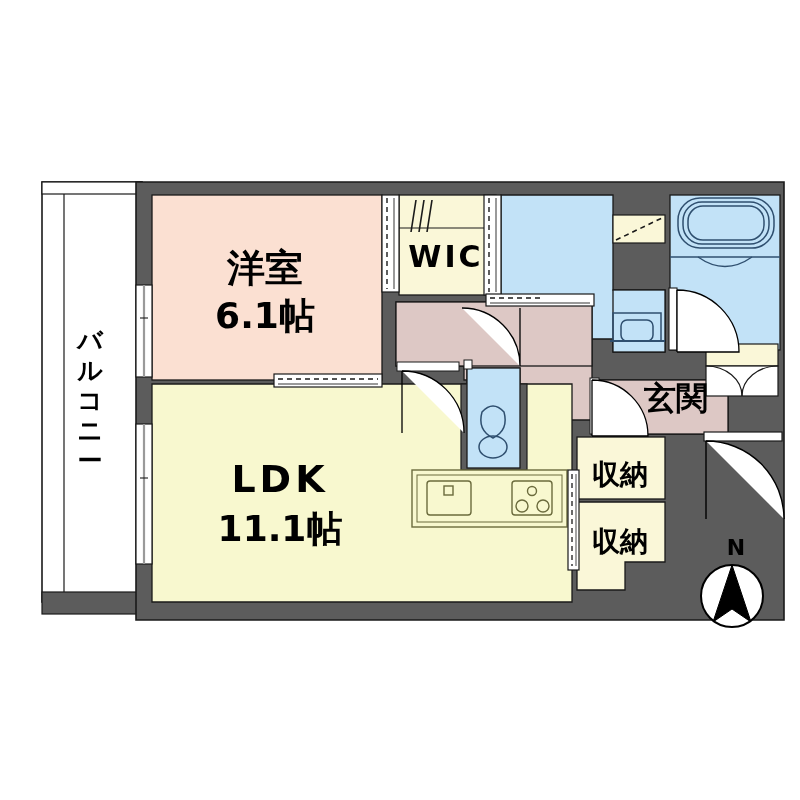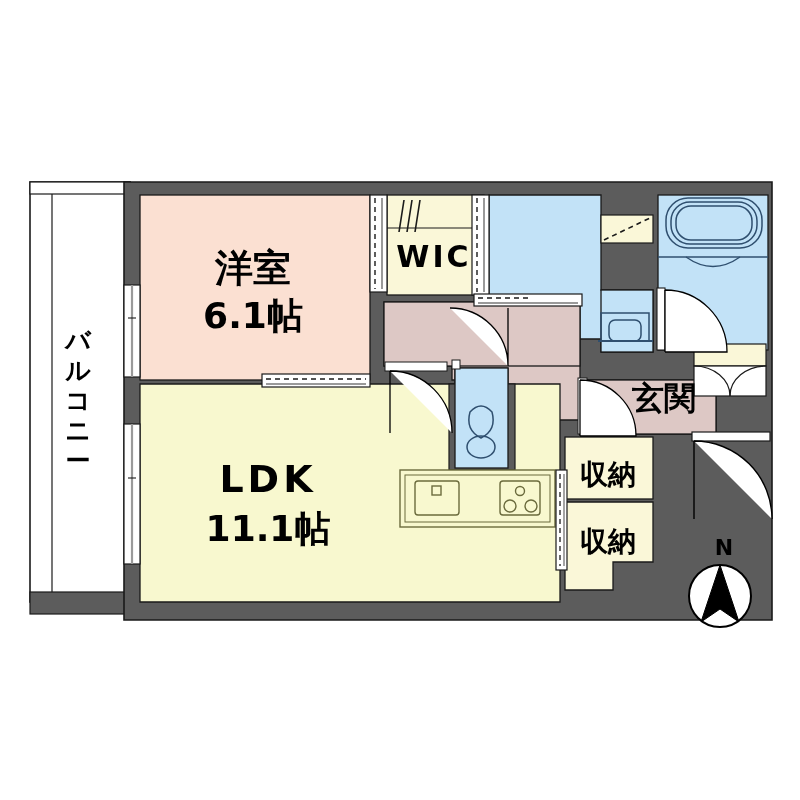--- a/index.html
+++ b/index.html
@@ -1,18 +1,18 @@
 <!DOCTYPE html>
 <html><head>
 <meta charset="utf-8">
 <style>
   html,body{margin:0;padding:0;background:#ffffff;}
   body{width:800px;height:800px;overflow:hidden;
        font-family:"DejaVu Sans","Liberation Sans",sans-serif;}
-  #stage{position:relative;width:708px;height:800px;background:#86efac;}
+  #stage{position:relative;width:708px;height:800px;background:#86efac;margin-left:12px;}
   svg{display:block;}
   .lbl{font-family:"DejaVu Sans","Liberation Sans",sans-serif;font-weight:700;
        fill:#000;text-anchor:middle;dominant-baseline:middle;}
 </style>
 </head>
 <body>
 
 <div id="stage">
 <svg id="plan" width="800" height="800" viewBox="0 0 800 800">
 

